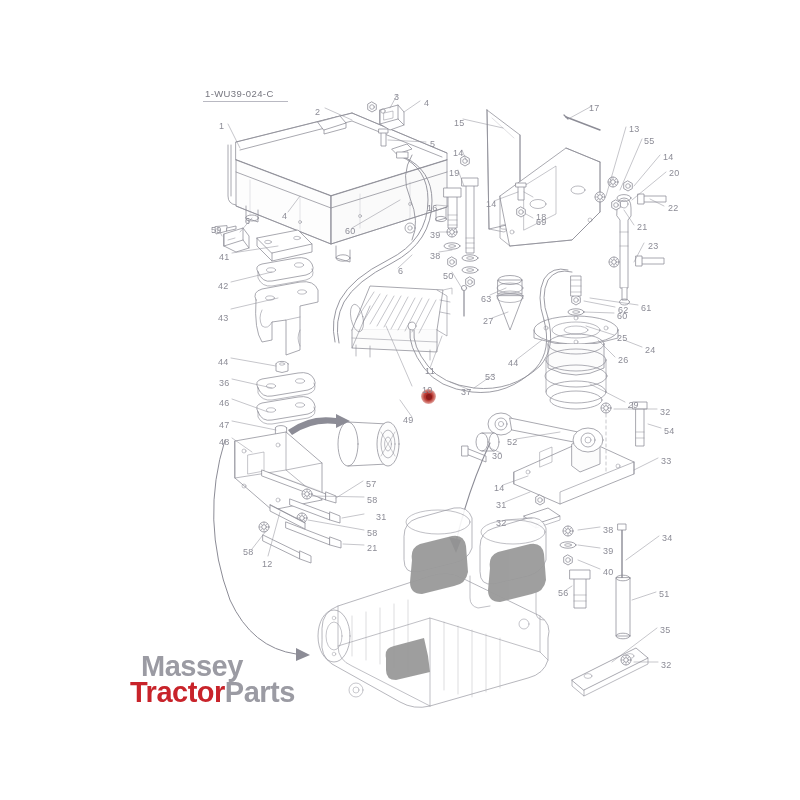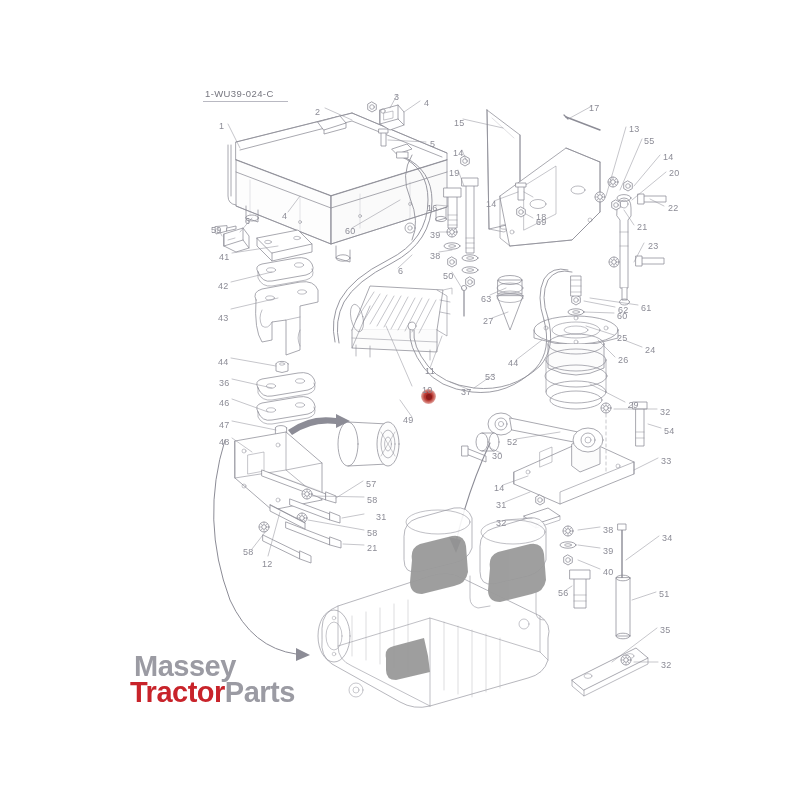--- a/index.html
+++ b/index.html
@@ -53,21 +53,21 @@
   #watermark {
     position: absolute;
     left: 130px;
     top: 652px;
     width: 240px;
     height: 62px;
     user-select: none;
   }
   #wm-line1 {
     position: absolute;
-    left: 4px;
+    left: 11px;
     top: 0px;
     font-size: 29px;
     font-weight: bold;
     color: #9b9ba3;
     letter-spacing: -0.5px;
     line-height: 1;
   }
   #wm-line2 {
     position: absolute;
     left: 0px;

